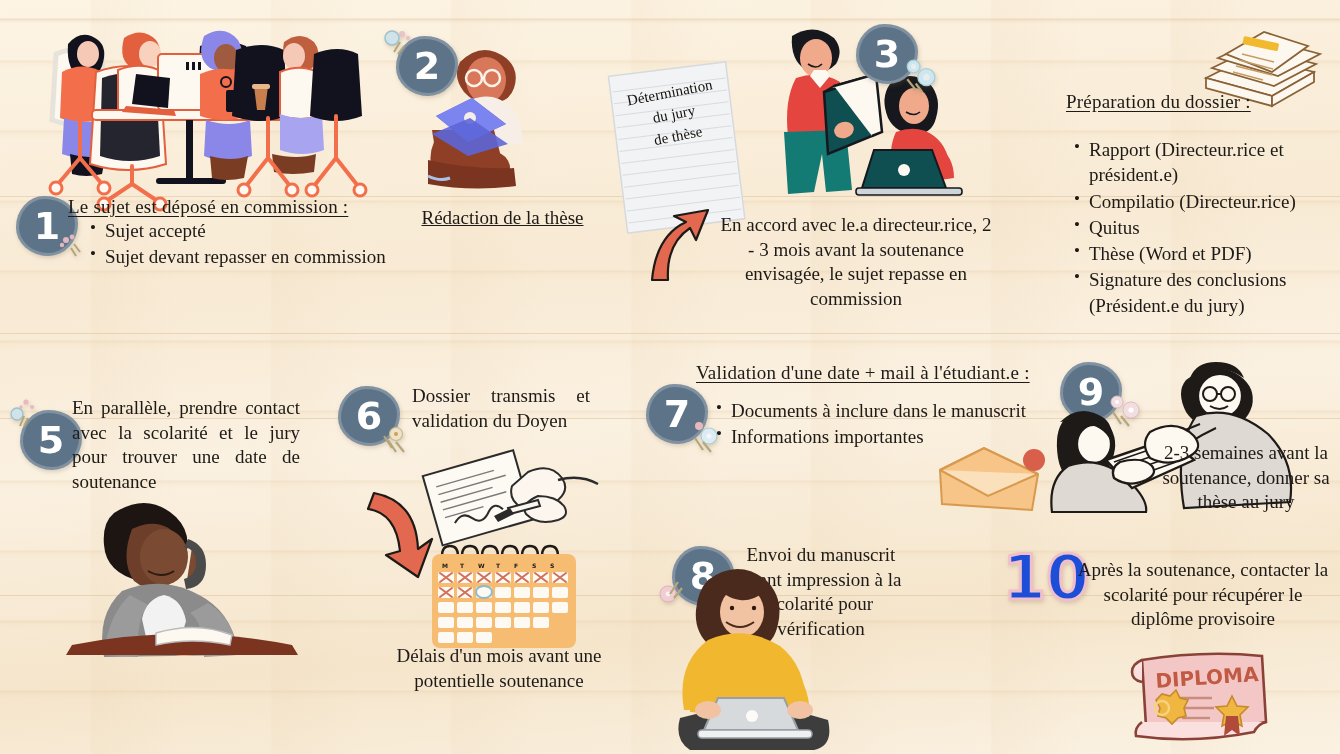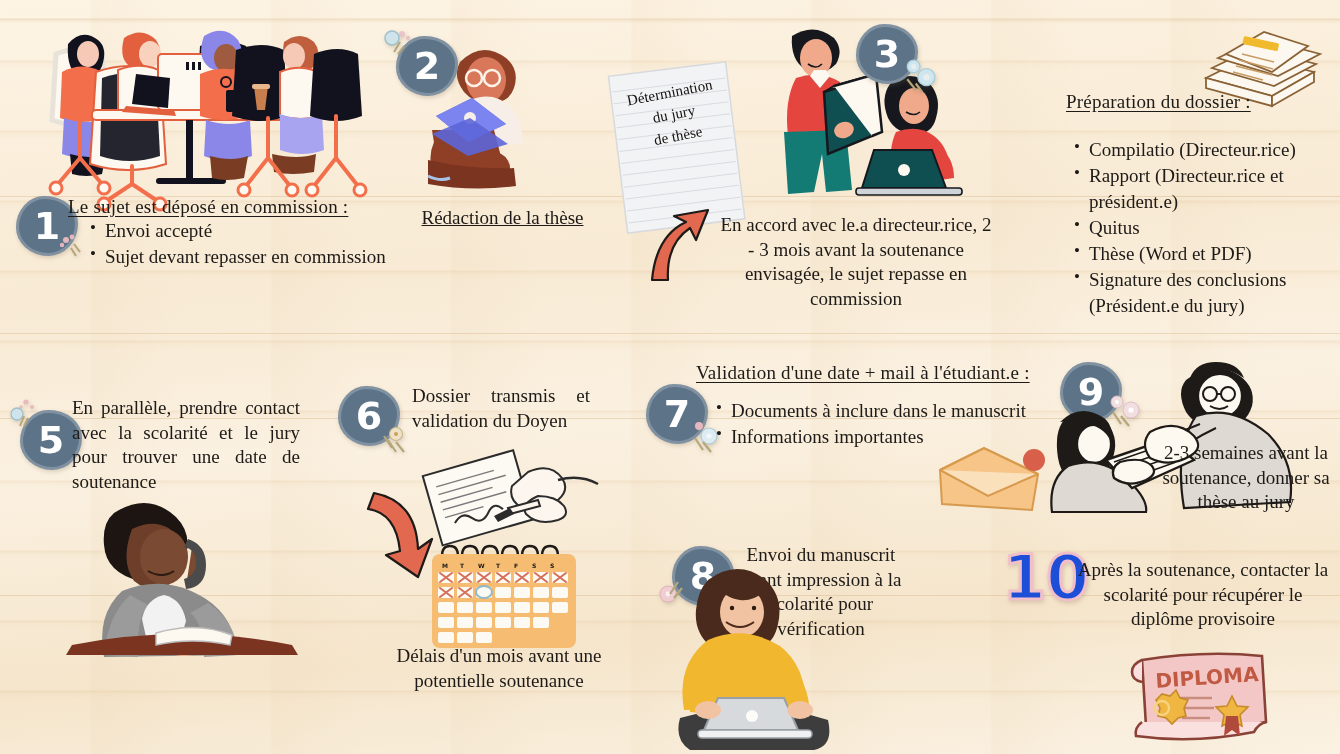--- a/index.html
+++ b/index.html
@@ -165,21 +165,21 @@
       </g>
     <g stroke="#b5a77a" stroke-width="2" fill="none">
         <path d="M16 10 l6 8"></path>
         <path d="M13 14 l5 8"></path>
       </g>
   </svg>
 </div>
 <div class="blk head" style="left:68px;top:196px;">Le sujet est déposé en commission :</div>
 <div class="blk" style="left:84px;top:218px;width:310px;">
   <ul class="bul">
-    <li>Envoi accepté</li>
+    <li>Sujet accepté</li>
     <li>Sujet devant repasser en commission</li>
   </ul>
 </div>
 
 <div class="ill" style="left:412px;top:34px;">
 <svg width="160" height="160" viewBox="0 0 160 160">
   <path d="M48 28 q22-22 46-4 q14 12 8 30 q-4 12-16 14 q-22 4-34-10 q-12-16-4-30z" fill="#8e3f26"></path>
   <ellipse cx="74" cy="46" rx="20" ry="23" fill="#d9775a"></ellipse>
   <path d="M54 44 q-6 6 0 10" fill="none" stroke="#8e3f26" stroke-width="2"></path>
   <circle cx="62" cy="44" r="8" fill="none" stroke="#fdf3e8" stroke-width="2.5"></circle>
@@ -295,22 +295,22 @@
     <path d="M44 30 l32 8"></path>
         <path d="M41 36 l34 9"></path>
         <path d="M38 42 l36 9"></path>
         <path d="M35 48 l30 8"></path>
   </g>
 </svg>
 </div>
 <div class="blk head" style="left:1066px;top:91px;text-align:right;">Préparation du dossier :</div>
 <div class="blk" style="left:1068px;top:137px;width:256px;">
   <ul class="bul">
+    <li>Rapport (Directeur.rice et président.e)</li>
     <li>Compilatio (Directeur.rice)</li>
-    <li>Rapport (Directeur.rice et président.e)</li>
     <li>Quitus</li>
     <li>Thèse (Word et PDF)</li>
     <li>Signature des conclusions (Président.e du jury)</li>
   </ul>
 </div>
 
 <div class="badge" style="left:20px;top:410px;">
   <span>5</span>
   <svg class="flower" viewBox="0 0 30 28" style="left:-12px;right:auto;top:-12px;bottom:auto;">
     <g fill="#e8b9bf">

